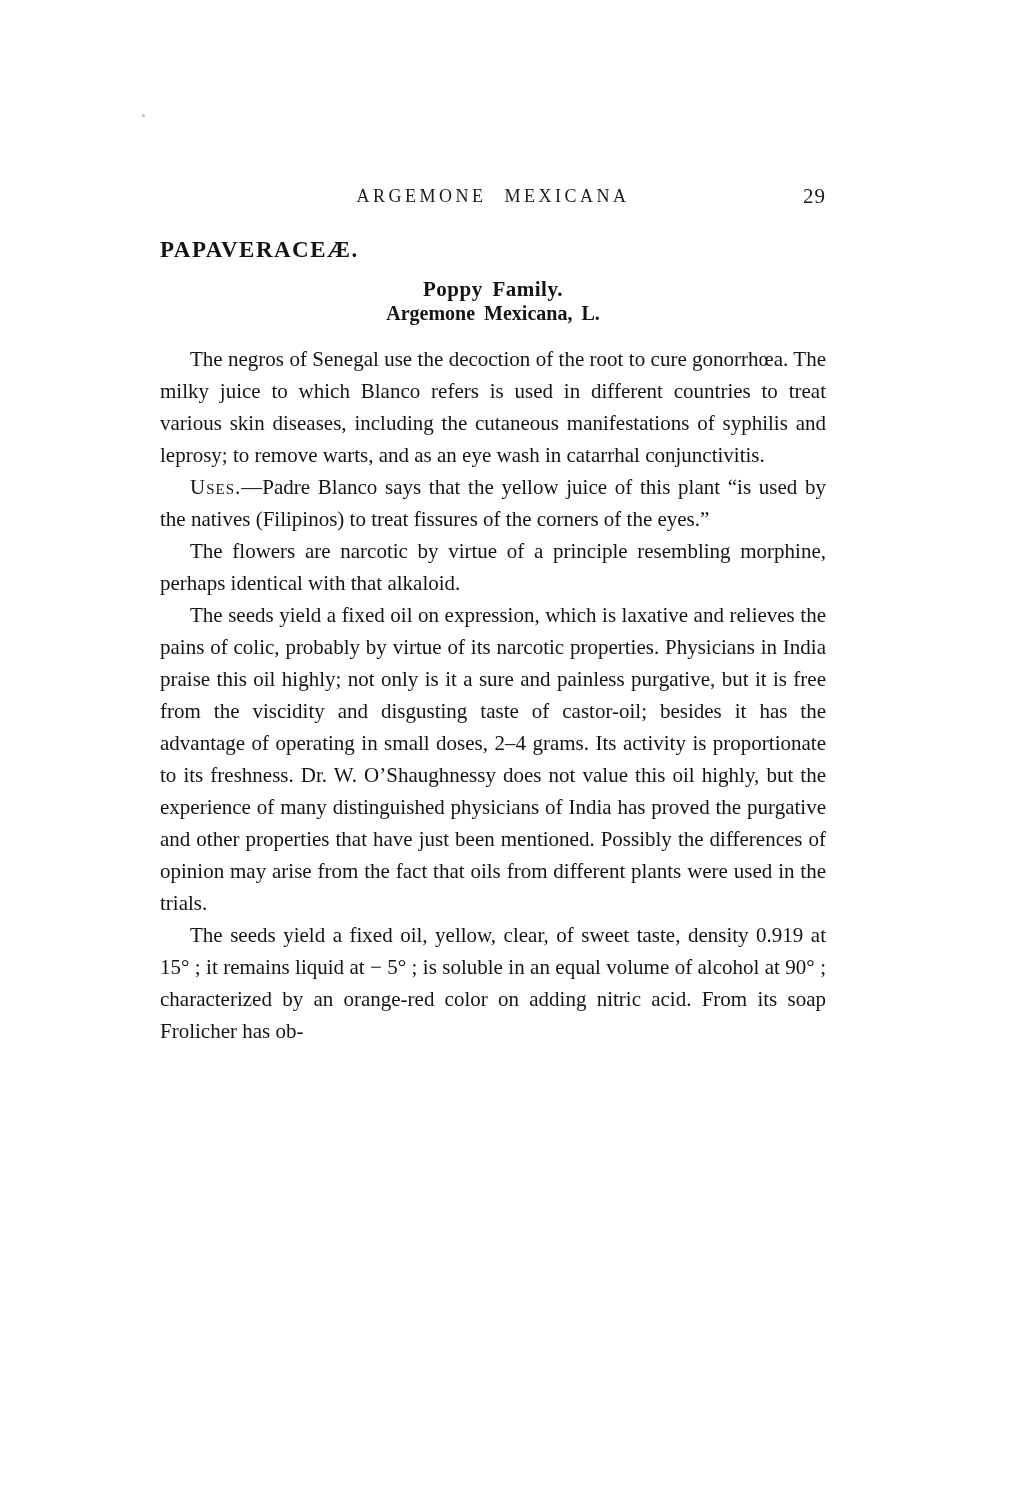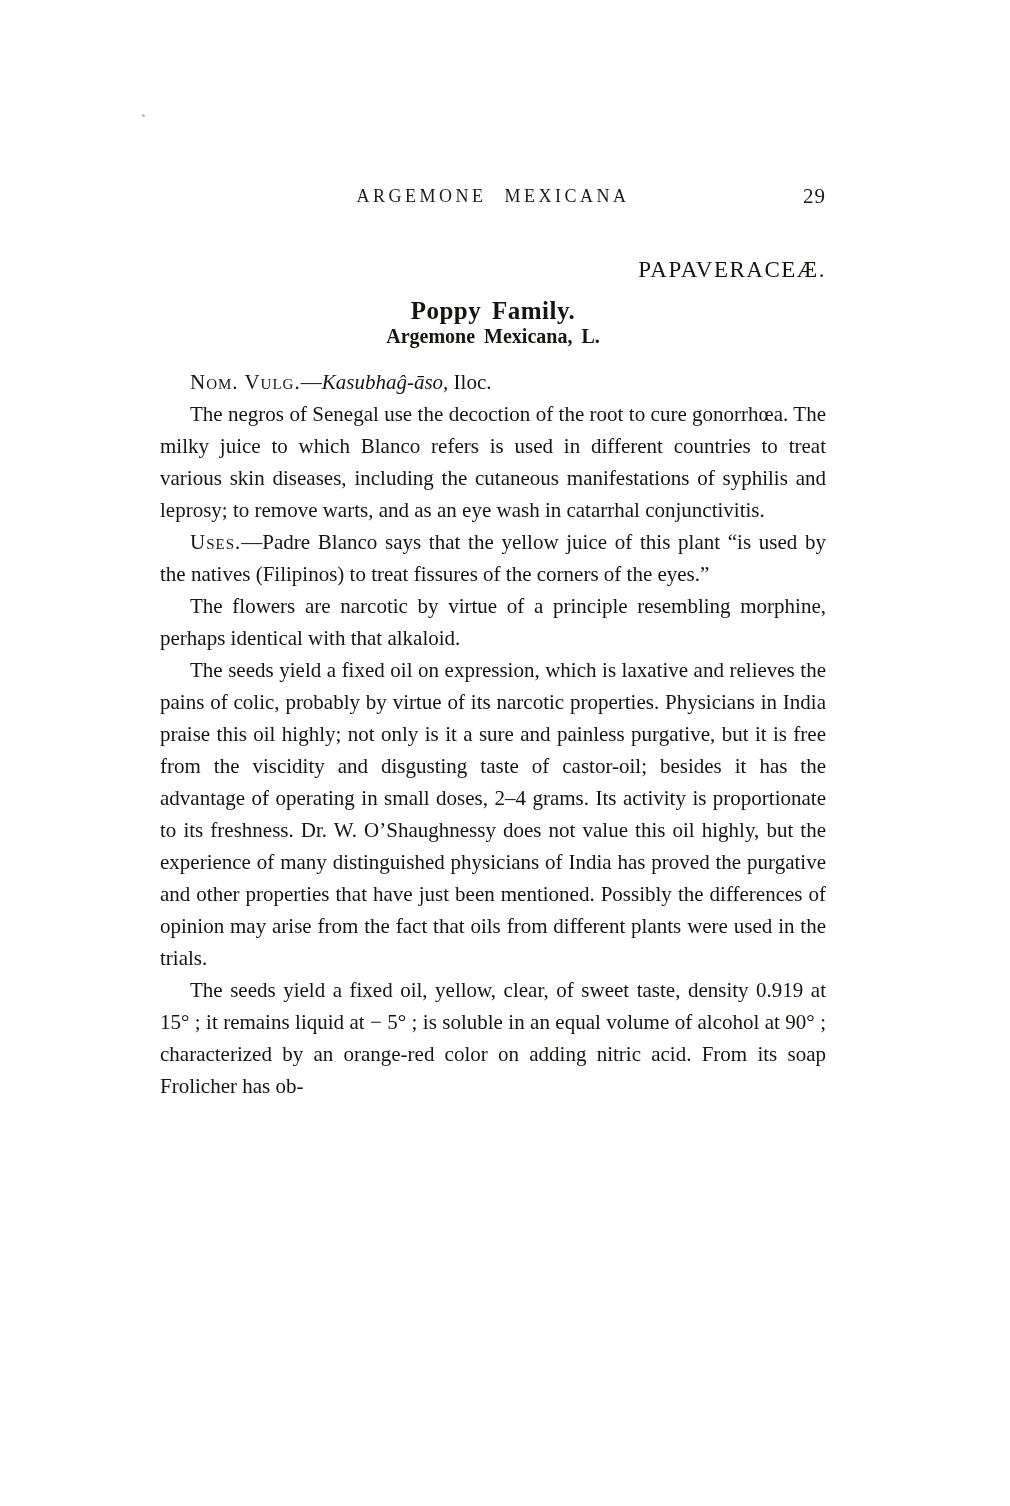--- a/index.html
+++ b/index.html
@@ -28,30 +28,30 @@
   }
   .page-number {
     position: absolute;
     right: 0;
     top: -2px;
     font-size: 21px;
     letter-spacing: 1px;
     text-align: right;
   }
   .title-family {
-    margin-top: 50px;
-    text-align: right;
+    margin-top: 30px;
+    text-align: left;
     font-size: 23px;
-    font-weight: normal;
+    font-weight: bold;
     letter-spacing: 1.5px;
   }
   .title-common {
     margin-top: 14px;
     text-align: center;
-    font-size: 25px;
+    font-size: 21px;
     font-weight: bold;
     letter-spacing: 0.5px;
     word-spacing: 4px;
   }
   .title-species {
     text-align: center;
     font-size: 20px;
     font-weight: bold;
     word-spacing: 4px;
   }
@@ -97,20 +97,19 @@
     <span class="page-number">29</span>
   </div>
 
   <div class="title-family">PAPAVERACEÆ.</div>
 
   <div class="title-common">Poppy Family.</div>
 
   <div class="title-species">Argemone Mexicana, L.</div>
 
   <div class="body-text">
-      <p class="para"><span class="run-smallcaps">Nom. Vulg.</span><span class="run-normal">—</span><span class="run-italic">Kasubhaĝ-āso,</span><span class="run-normal"> Iloc.</span></p>
       <p class="para"><span class="run-normal">The negros of Senegal use the decoction of the root to cure gonorrhœa.  The milky juice to which Blanco refers is used in different countries to treat various skin diseases, including the cutaneous manifestations of syphilis and leprosy; to remove warts, and as an eye wash in catarrhal conjunctivitis.</span></p>
       <p class="para"><span class="run-smallcaps">Uses.</span><span class="run-normal">—Padre Blanco says that the yellow juice of this plant “is used by the natives (Filipinos) to treat fissures of the corners of the eyes.”</span></p>
       <p class="para"><span class="run-normal">The flowers are narcotic by virtue of a principle resembling morphine, perhaps identical with that alkaloid.</span></p>
       <p class="para"><span class="run-normal">The seeds yield a fixed oil on expression, which is laxative and relieves the pains of colic, probably by virtue of its narcotic properties.  Physicians in India praise this oil highly; not only is it a sure and painless purgative, but it is free from the viscidity and disgusting taste of castor-oil; besides it has the advantage of operating in small doses, 2–4 grams.  Its activity is proportionate to its freshness.  Dr. W. O’Shaughnessy does not value this oil highly, but the experience of many distinguished physicians of India has proved the purgative and other properties that have just been mentioned.  Possibly the differences of opinion may arise from the fact that oils from different plants were used in the trials.</span></p>
       <p class="para"><span class="run-normal">The seeds yield a fixed oil, yellow, clear, of sweet taste, density 0.919 at 15° ; it remains liquid at − 5° ; is soluble in an equal volume of alcohol at 90° ; characterized by an orange-red color on adding nitric acid.  From its soap Frolicher has ob-</span></p>
     </div>
 </div>
 
 </body></html>

